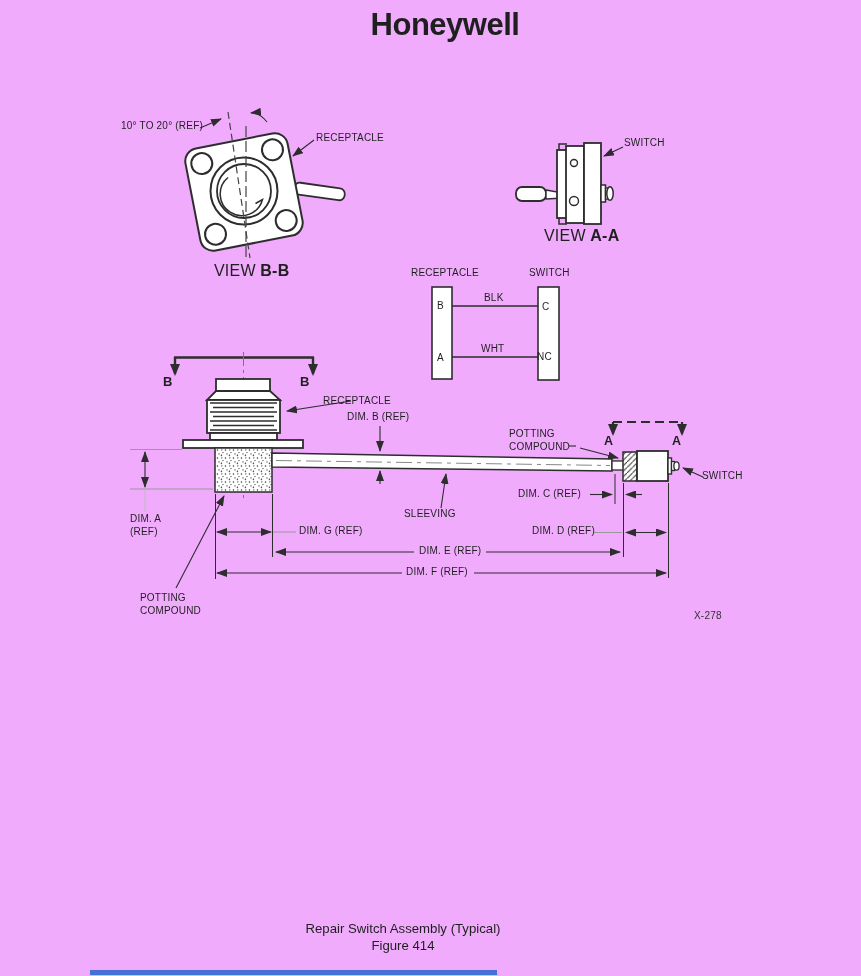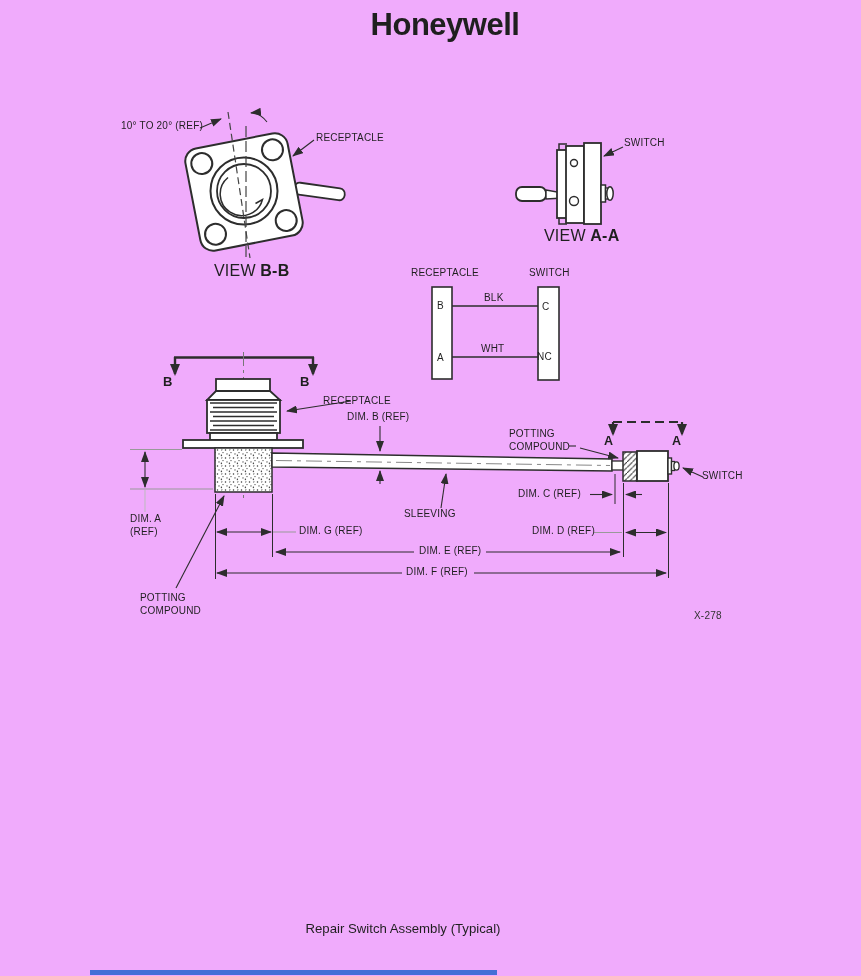--- a/index.html
+++ b/index.html
@@ -226,15 +226,16 @@
   <div class="lbl" style="left:532px;top:525px;">DIM. D (REF)</div>
   <div class="lbl" style="left:419px;top:545px;">DIM. E (REF)</div>
   <div class="lbl" style="left:406px;top:566px;">DIM. F (REF)</div>
   <div class="lbl two" style="left:140px;top:591px;">
     <div>POTTING</div>
     <div>COMPOUND</div>
   </div>
   <div class="lbl" style="left:694px;top:610px;color:#333;">X-278</div>
 
   <div class="cap" style="top:921px;">Repair Switch Assembly (Typical)</div>
+  <div class="cap" style="top:938px;">Figure 414</div>
 
   <div class="bluebar"></div>
 </div>
 
 </body></html>

